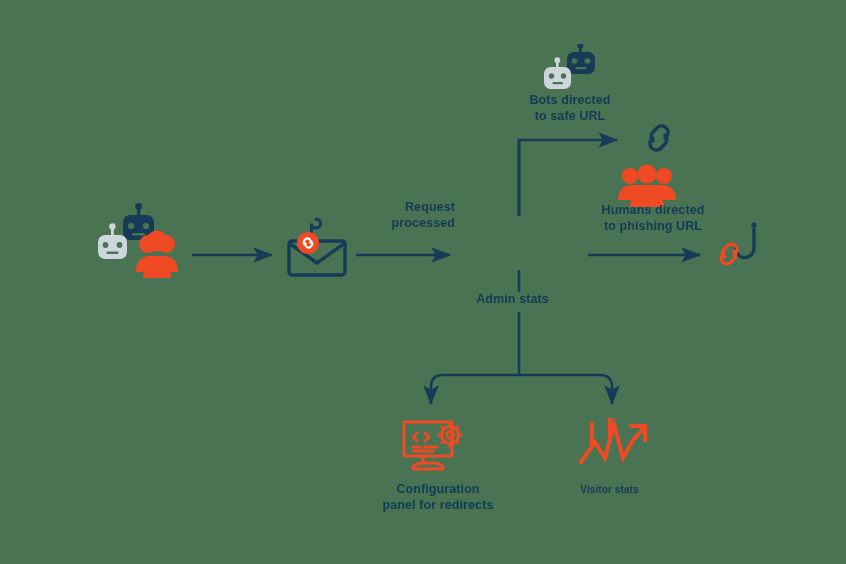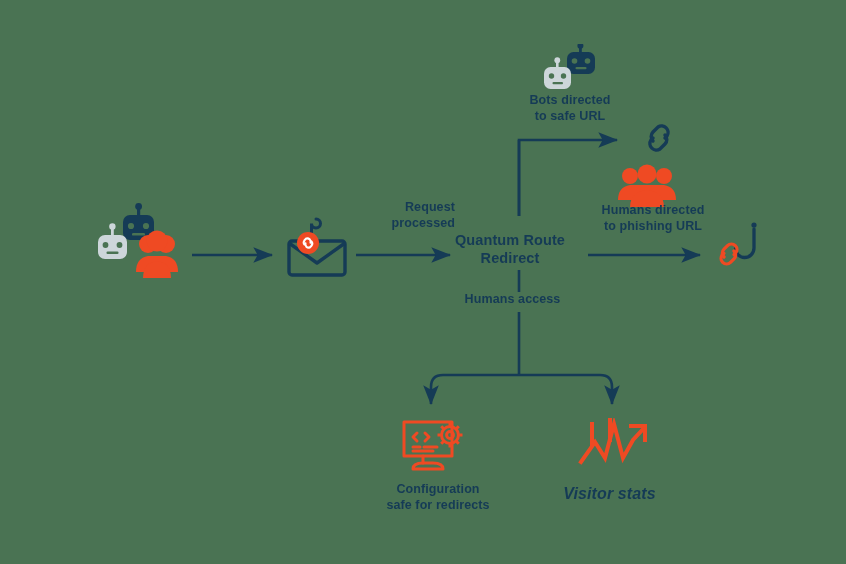--- a/index.html
+++ b/index.html
@@ -35,21 +35,21 @@
     letter-spacing: 0.1px;
     white-space: pre-line;
   }
   .lbl-phishing   { left: 170px; top: 188px; width: 120px; font-size: 12.5px; }
   .lbl-request    { left: 345px; top: 200px; width: 110px; font-size: 12.5px; text-align: right; }
   .lbl-center     { left: 440px; top: 231px; width: 140px; font-size: 14.5px; }
   .lbl-admin      { left: 455px; top: 292px; width: 115px; font-size: 12.5px; }
   .lbl-bots       { left: 505px; top: 93px;  width: 130px; font-size: 12.5px; }
   .lbl-humans     { left: 583px; top: 203px; width: 140px; font-size: 12.5px; }
   .lbl-config     { left: 368px; top: 482px; width: 140px; font-size: 12.5px; }
-  .lbl-visitor    { left: 552px; top: 484px; width: 115px; font-size: 16px; font-style: italic; }
+  .lbl-visitor    { left: 552px; top: 484px; width: 115px; font-size: 10px; }
 
   .icon-box { position: absolute; }
   .ic-source   { left: 96px;  top: 200px; width: 96px;  height: 80px; }
   .ic-envelope { left: 283px; top: 215px; width: 68px;  height: 66px; }
   .ic-bots     { left: 534px; top: 44px;  width: 74px;  height: 52px; }
   .ic-chain    { left: 637px; top: 116px; width: 44px;  height: 44px; }
   .ic-people   { left: 617px; top: 164px; width: 60px;  height: 44px; }
   .ic-hook     { left: 712px; top: 220px; width: 54px;  height: 56px; }
   .ic-config   { left: 401px; top: 416px; width: 70px;  height: 62px; }
   .ic-stats    { left: 578px; top: 418px; width: 74px;  height: 56px; }
@@ -223,29 +223,27 @@
         <path d="M14,6 L14,27"></path>
         <path d="M32,2 L32,22"></path>
       </g>
     </svg>
   </div>
 
 
   <div class="label lbl-request">Request
 processed</div>
 
-  <div class="label lbl-center">Quantum Route
-Redirect</div>
-
-  <div class="label lbl-admin">Humans access</div>
+
+  <div class="label lbl-admin">Admin stats</div>
 
   <div class="label lbl-bots">Bots directed
 to safe URL</div>
 
   <div class="label lbl-humans">Humans directed
 to phishing URL</div>
 
   <div class="label lbl-config">Configuration
-safe for redirects</div>
+panel for redirects</div>
 
   <div class="label lbl-visitor">Visitor stats</div>
 
 </div>
 
 </body></html>

